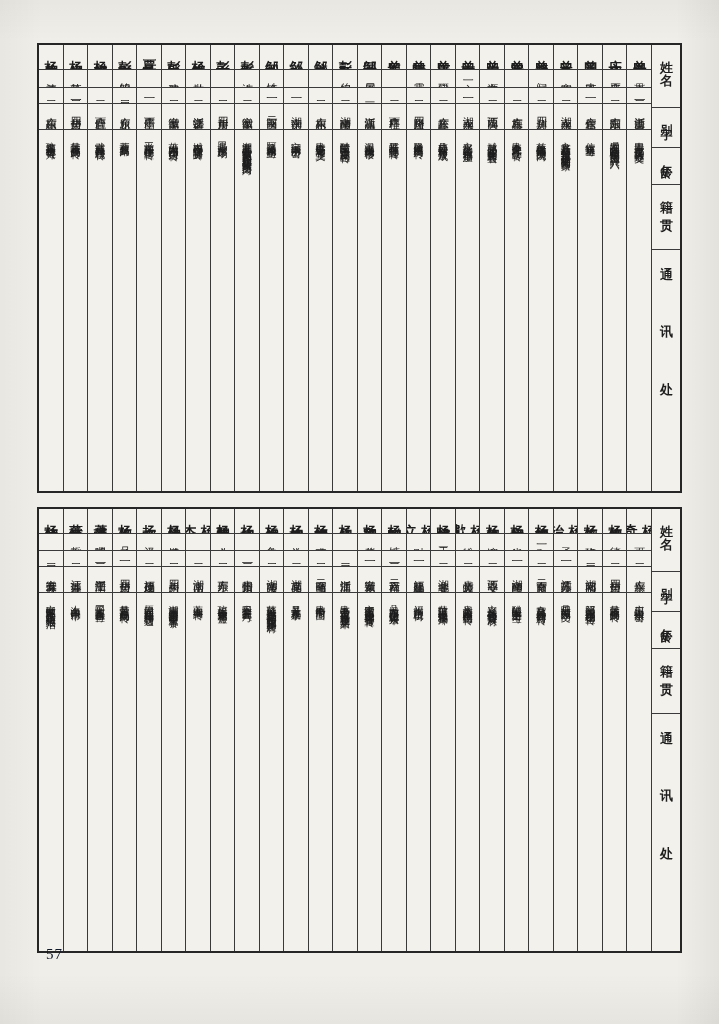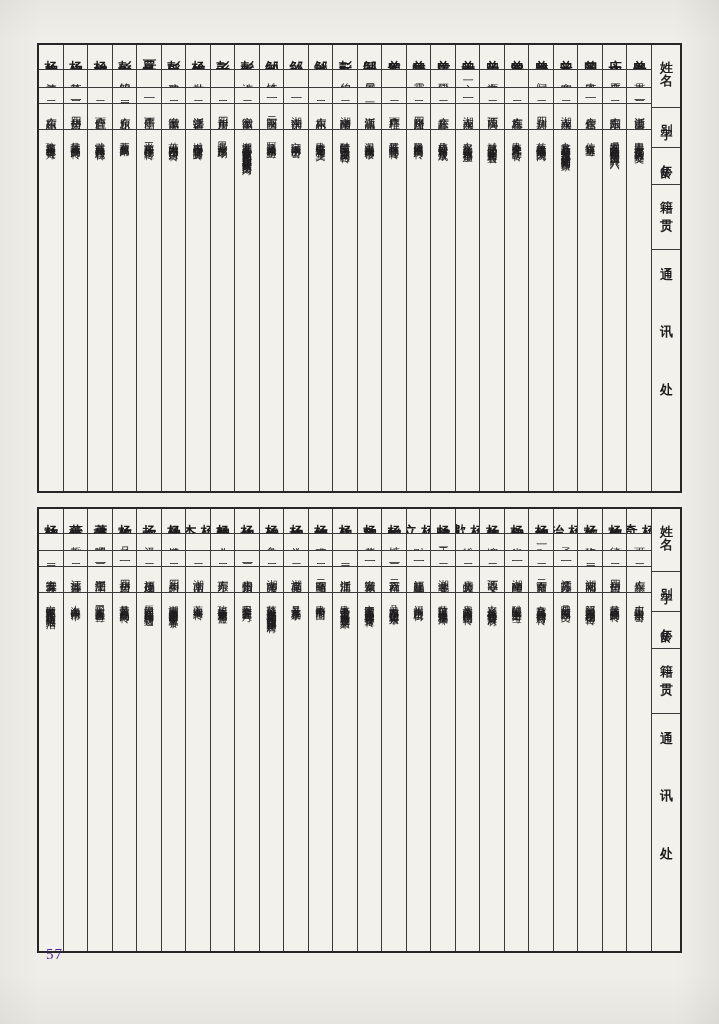--- a/index.html
+++ b/index.html
@@ -52,21 +52,21 @@
   
   .header-col .cell{padding-top:6px;}
   .header-col .vtext{font-weight:bold;font-size:13px;}
   .header-col .cell-name .vtext{letter-spacing:12px;}
   .header-col .cell-alias .vtext{letter-spacing:4px;font-size:12px;}
   .header-col .cell-age .vtext{letter-spacing:3px;font-size:12px;}
   .header-col .cell-origin .vtext{letter-spacing:18px;}
   .header-col .cell-contact .vtext{letter-spacing:58px;height:auto;line-height:14px;}
   .page-number{
     position:absolute;left:46px;top:946px;
-    font-size:15px;color:#4c1d95;letter-spacing:1px;
+    font-size:15px;color:#0f172a;letter-spacing:1px;
     font-family:"Liberation Serif","DejaVu Serif",serif;
   }
 </style>
 </head>
 <body>
 
 <div class="page-shade"></div>
 
 <div class="band band-top" id="band-0">
     <div class="col header-col">

